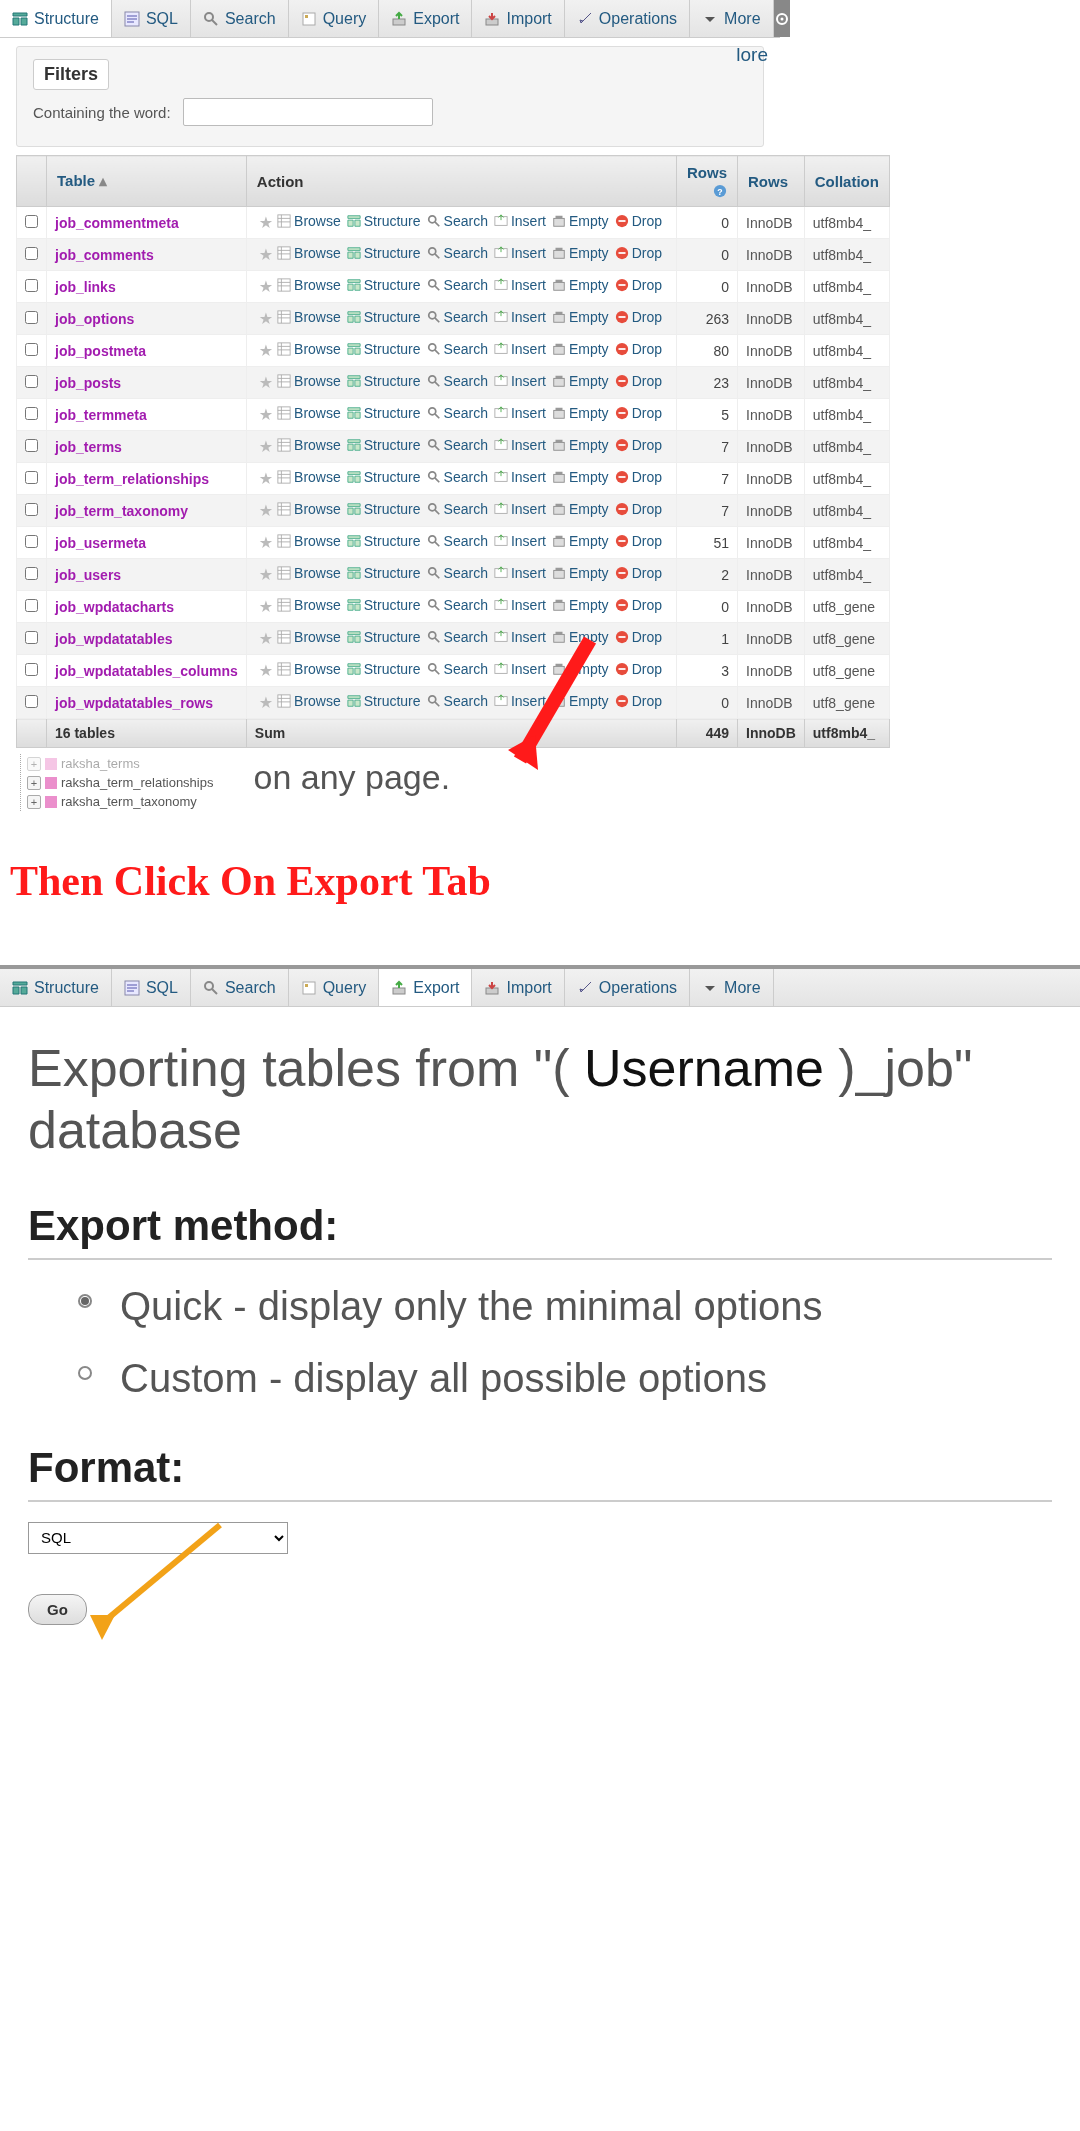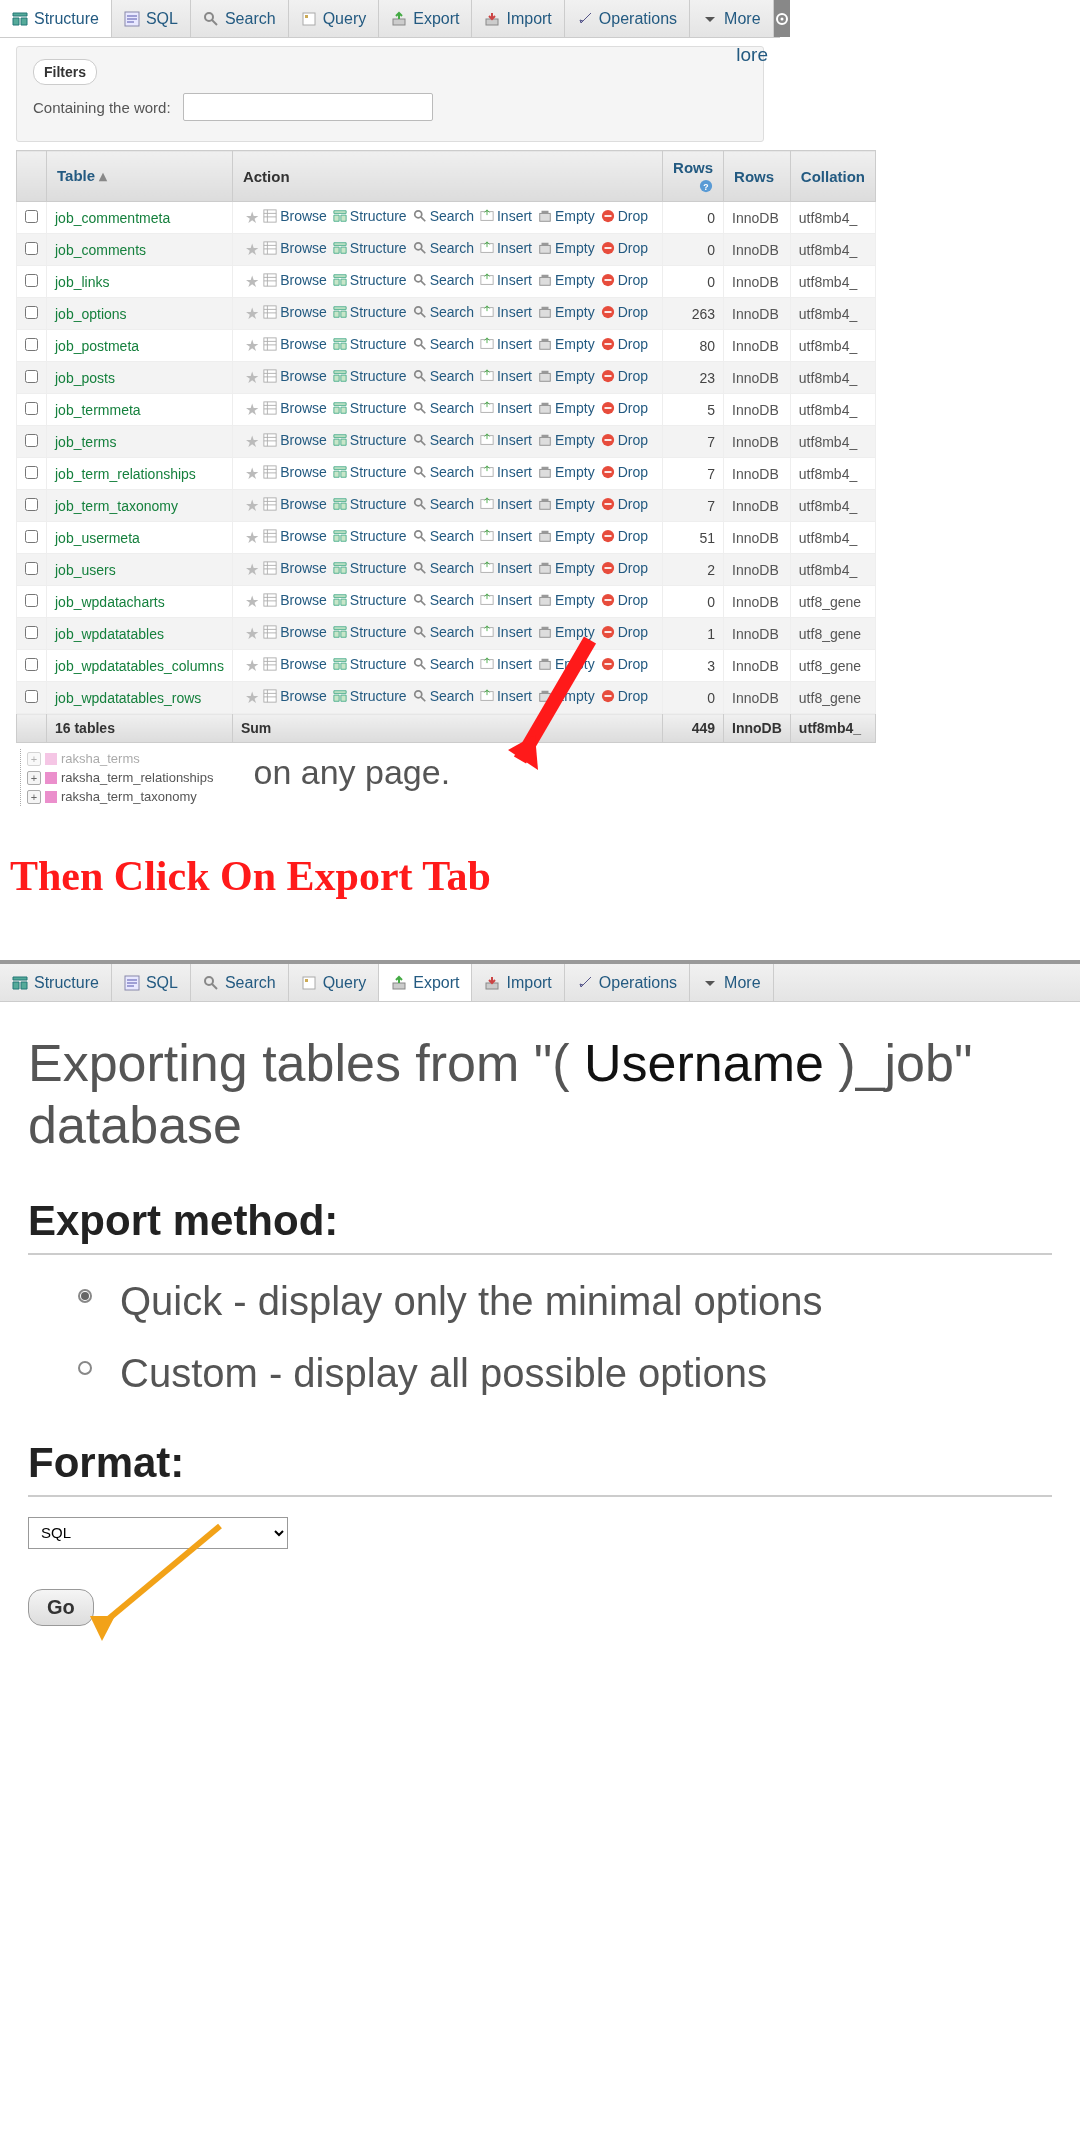--- a/index.html
+++ b/index.html
@@ -2,50 +2,50 @@
 <html><head>
 <meta charset="utf-8">
 <style>
 * { box-sizing: border-box; margin: 0; padding: 0; }
 body { font-family: Arial, sans-serif; font-size: 13px; background: #fff; width: 1080px; }
 .tabs { display: flex; background: linear-gradient(#f1f1f1,#e4e4e4); border-bottom: 1px solid #ccc; height: 38px; align-items: stretch; }
 .tab { display: flex; align-items: center; padding: 0 12px; border-right: 1px solid #ccc; color: #235a81; font-size: 16px; cursor: pointer; gap: 6px; }
 .tab.active { background: #fff; }
 .tab .ico { width: 16px; height: 16px; display: inline-block; }
 .filters { background: #f5f5f5; border: 1px solid #ddd; border-radius: 3px; margin: 8px 16px; padding: 12px 16px 20px; }
-.filters-tab { display:inline-block; background:#fff; border:1px solid #ccc; border-radius:12px; padding:4px 10px; margin-bottom:8px; font-size:14px; font-weight:bold; color:#333; }
+.filters-tab { display:inline-block; background:#fff; border:1px solid #ccc; border-radius:3px; padding:4px 10px; margin-bottom:8px; font-size:18px; font-weight:bold; color:#333; }
 .filter-row { display:flex; align-items:center; gap:12px; color:#555; font-size:15px; }
 .filter-row input { height:28px; width:250px; border:1px solid #bbb; border-radius:2px; padding:0 6px; }
 .tbl { width: calc(100% - 32px); margin: 8px 16px 0; border-collapse: collapse; }
 .tbl th { background: linear-gradient(#f0f0f0,#dcdcdc); border: 1px solid #ccc; padding: 8px 10px; text-align: left; color: #235a81; font-size: 15px; font-weight: bold; }
 .tbl th.rows { text-align: right; }
 .tbl td { border: 1px solid #eee; padding: 6px 8px; font-size: 14px; color: #555; }
 .tbl tr.odd td { background: #f3f3f3; }
-.tbl td.name a { color: #15803d; text-decoration: none; font-weight: normal; }
+.tbl td.name a { color: #a21caf; text-decoration: none; font-weight: bold; }
 .tbl td.rows { text-align: right; color: #444; }
 .tbl td.act { white-space: nowrap; padding-left: 12px; }
 .act .lnk { color: #235a81; text-decoration:none; display:inline-flex; align-items:center; gap:3px; margin-right:6px; }
 .tbl tr.sum td { background: linear-gradient(#f0f0f0,#dcdcdc); font-weight: bold; color: #333; border:1px solid #ccc; }
 .star { color:#bbb; font-size:16px; }
 .tree { margin: 6px 20px; font-size: 13px; color: #555; border-left:1px dotted #aaa; padding-left:6px; }
 .tree-item { display:flex; align-items:center; gap:4px; padding:2px 0; }
 .tree-box { width:14px; height:14px; border:1px solid #aaa; display:inline-flex; align-items:center; justify-content:center; font-size:11px; color:#666; background:#f5f5f5; border-radius:2px; }
 .anno { font-family: 'Comic Sans MS', cursive; font-weight:bold; font-size:42px; color:#ff1a1a; margin:40px 0 10px 10px; }
 .sec2 { margin-top: 60px; border-top: 4px solid #999; }
 .sec2 .tabs { }
 .export-body { padding: 30px 28px; color: #555; }
 .export-body h1 { font-size: 52px; font-weight: normal; line-height: 1.2; color: #555; }
 .export-body h1 .username { color:#111; font-weight: normal; }
 .export-body h2 { font-size: 42px; color: #222; margin-top: 40px; border-bottom: 2px solid #ccc; padding-bottom: 8px; }
 .radio-row { display:flex; align-items:flex-start; gap:28px; font-size:40px; color:#555; margin: 20px 0 0 50px; line-height:1.3; }
 .radio-dot { width:14px; height:14px; border:2px solid #888; border-radius:50%; margin-top:14px; display:inline-flex; align-items:center; justify-content:center; flex-shrink:0; }
 .radio-dot.sel::after { content:''; width:8px; height:8px; background:#666; border-radius:50%; }
 .sel-row { margin-top: 20px; }
 .sel-row select { width: 260px; height: 32px; font-size: 15px; border:1px solid #999; background:#fff; padding:0 8px; }
-.go-btn { margin-top: 40px; padding: 6px 18px; background: linear-gradient(#f5f5f5,#ddd); border:1px solid #999; border-radius:14px; font-size:20px; font-weight:bold; color:#333; cursor:pointer; }
+.go-btn { margin-top: 40px; padding: 6px 18px; background: linear-gradient(#f5f5f5,#ddd); border:1px solid #999; border-radius:14px; font-size:15px; font-weight:bold; color:#333; cursor:pointer; }
 .more-float { position:absolute; right:12px; top:44px; color:#235a81; font-size:19px; }
 .gear-box { margin-left:auto; background:#888; width:40px; display:flex; align-items:center; justify-content:center; }
 .ico svg { width:16px; height:16px; }
 .sec1 { position: relative; width:780px; }
 .top-container { position: relative; }
 </style>
 </head>
 <body>
 
 <div class="top-container">

